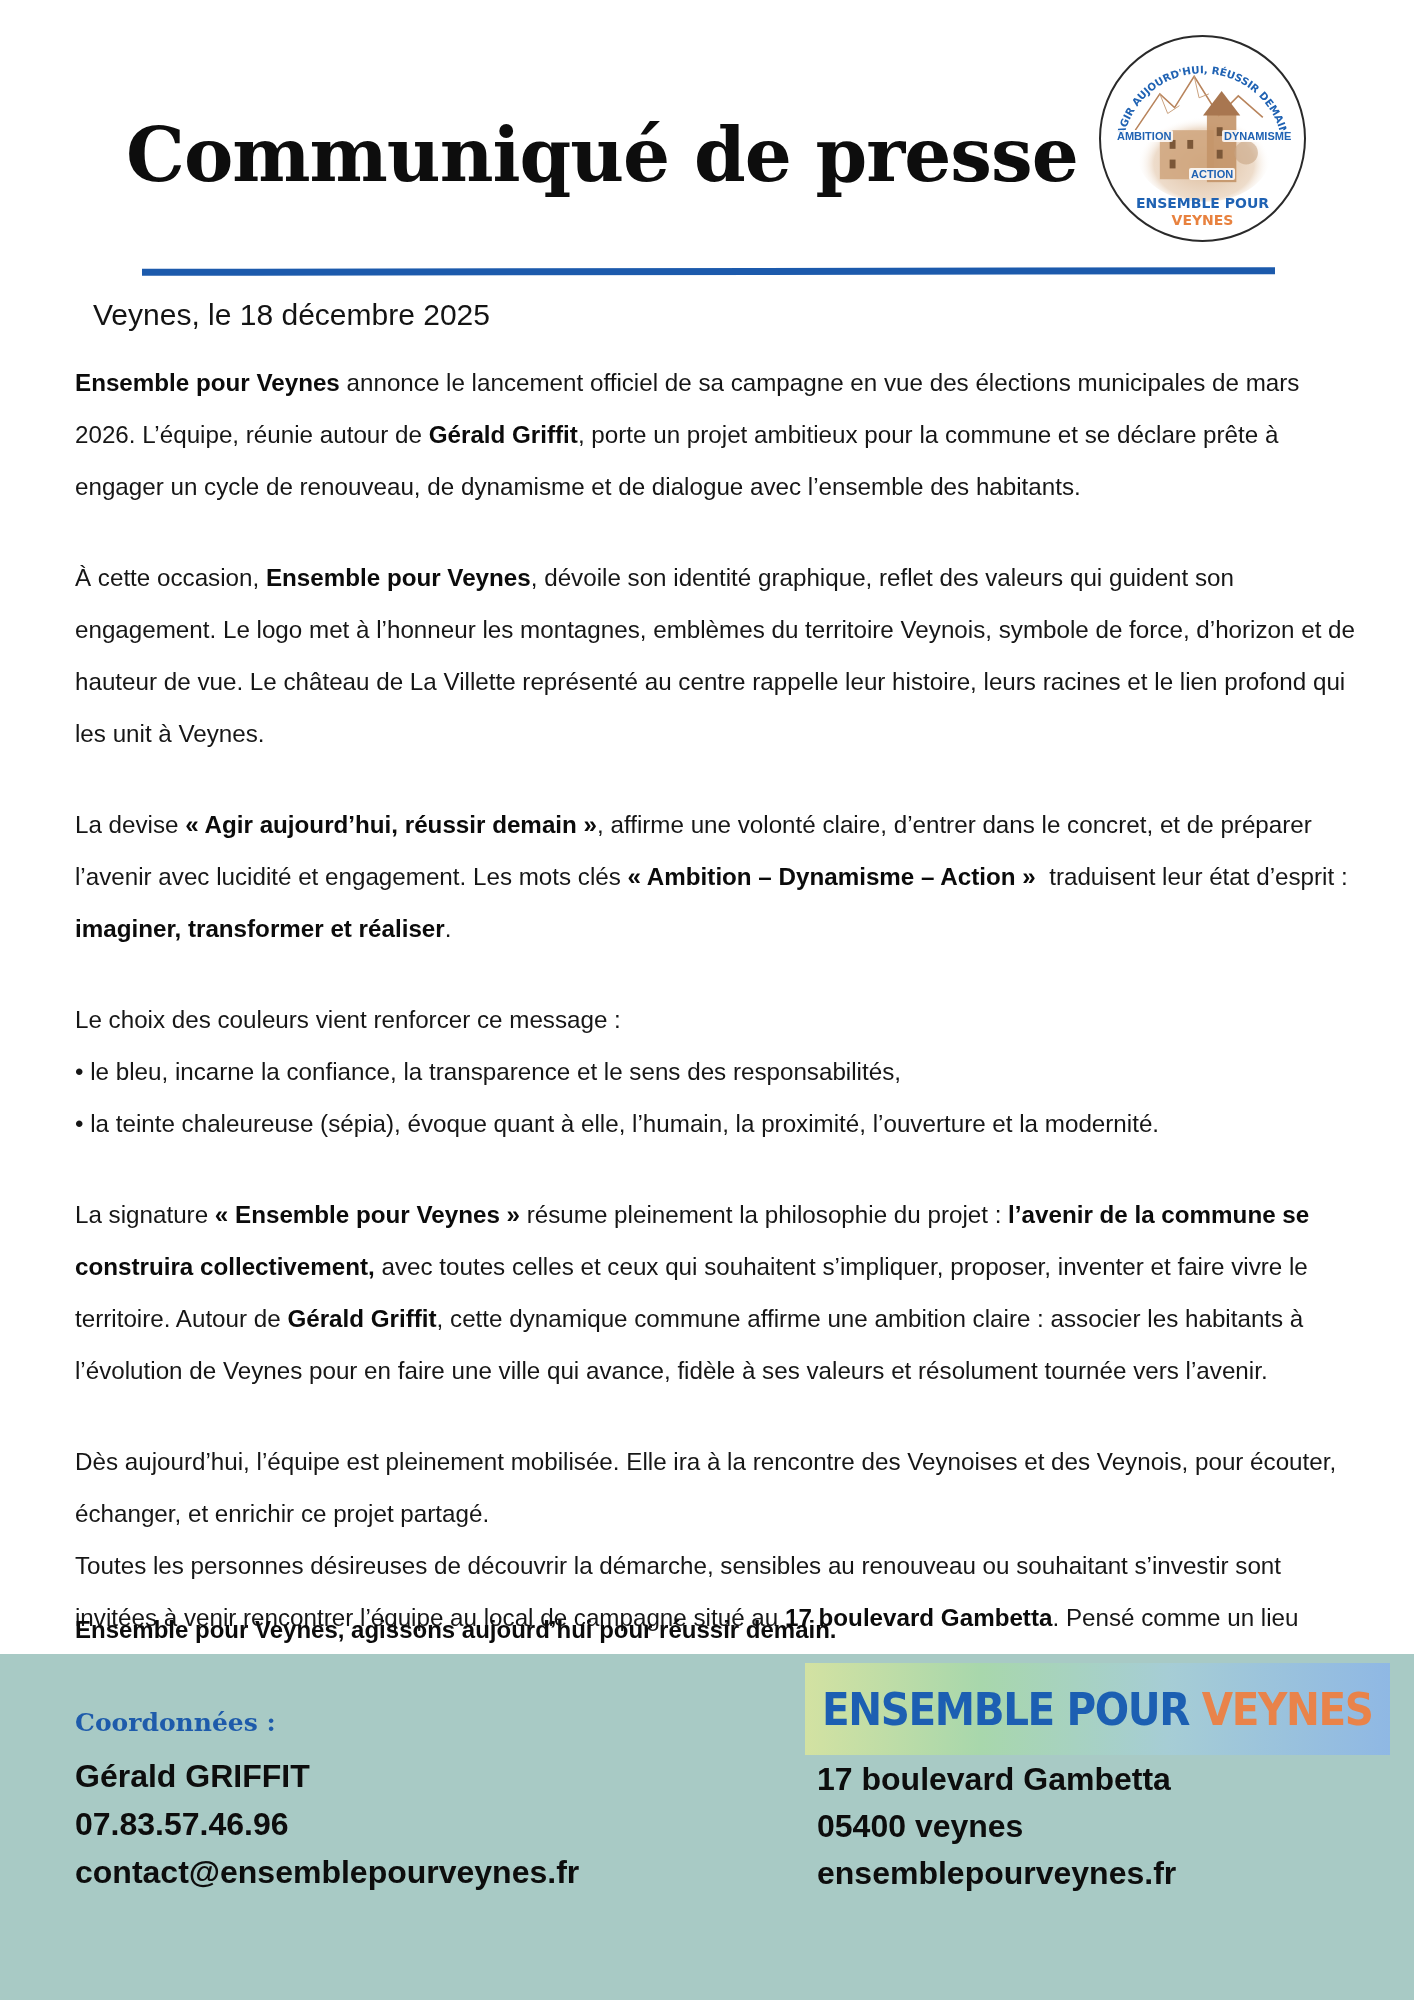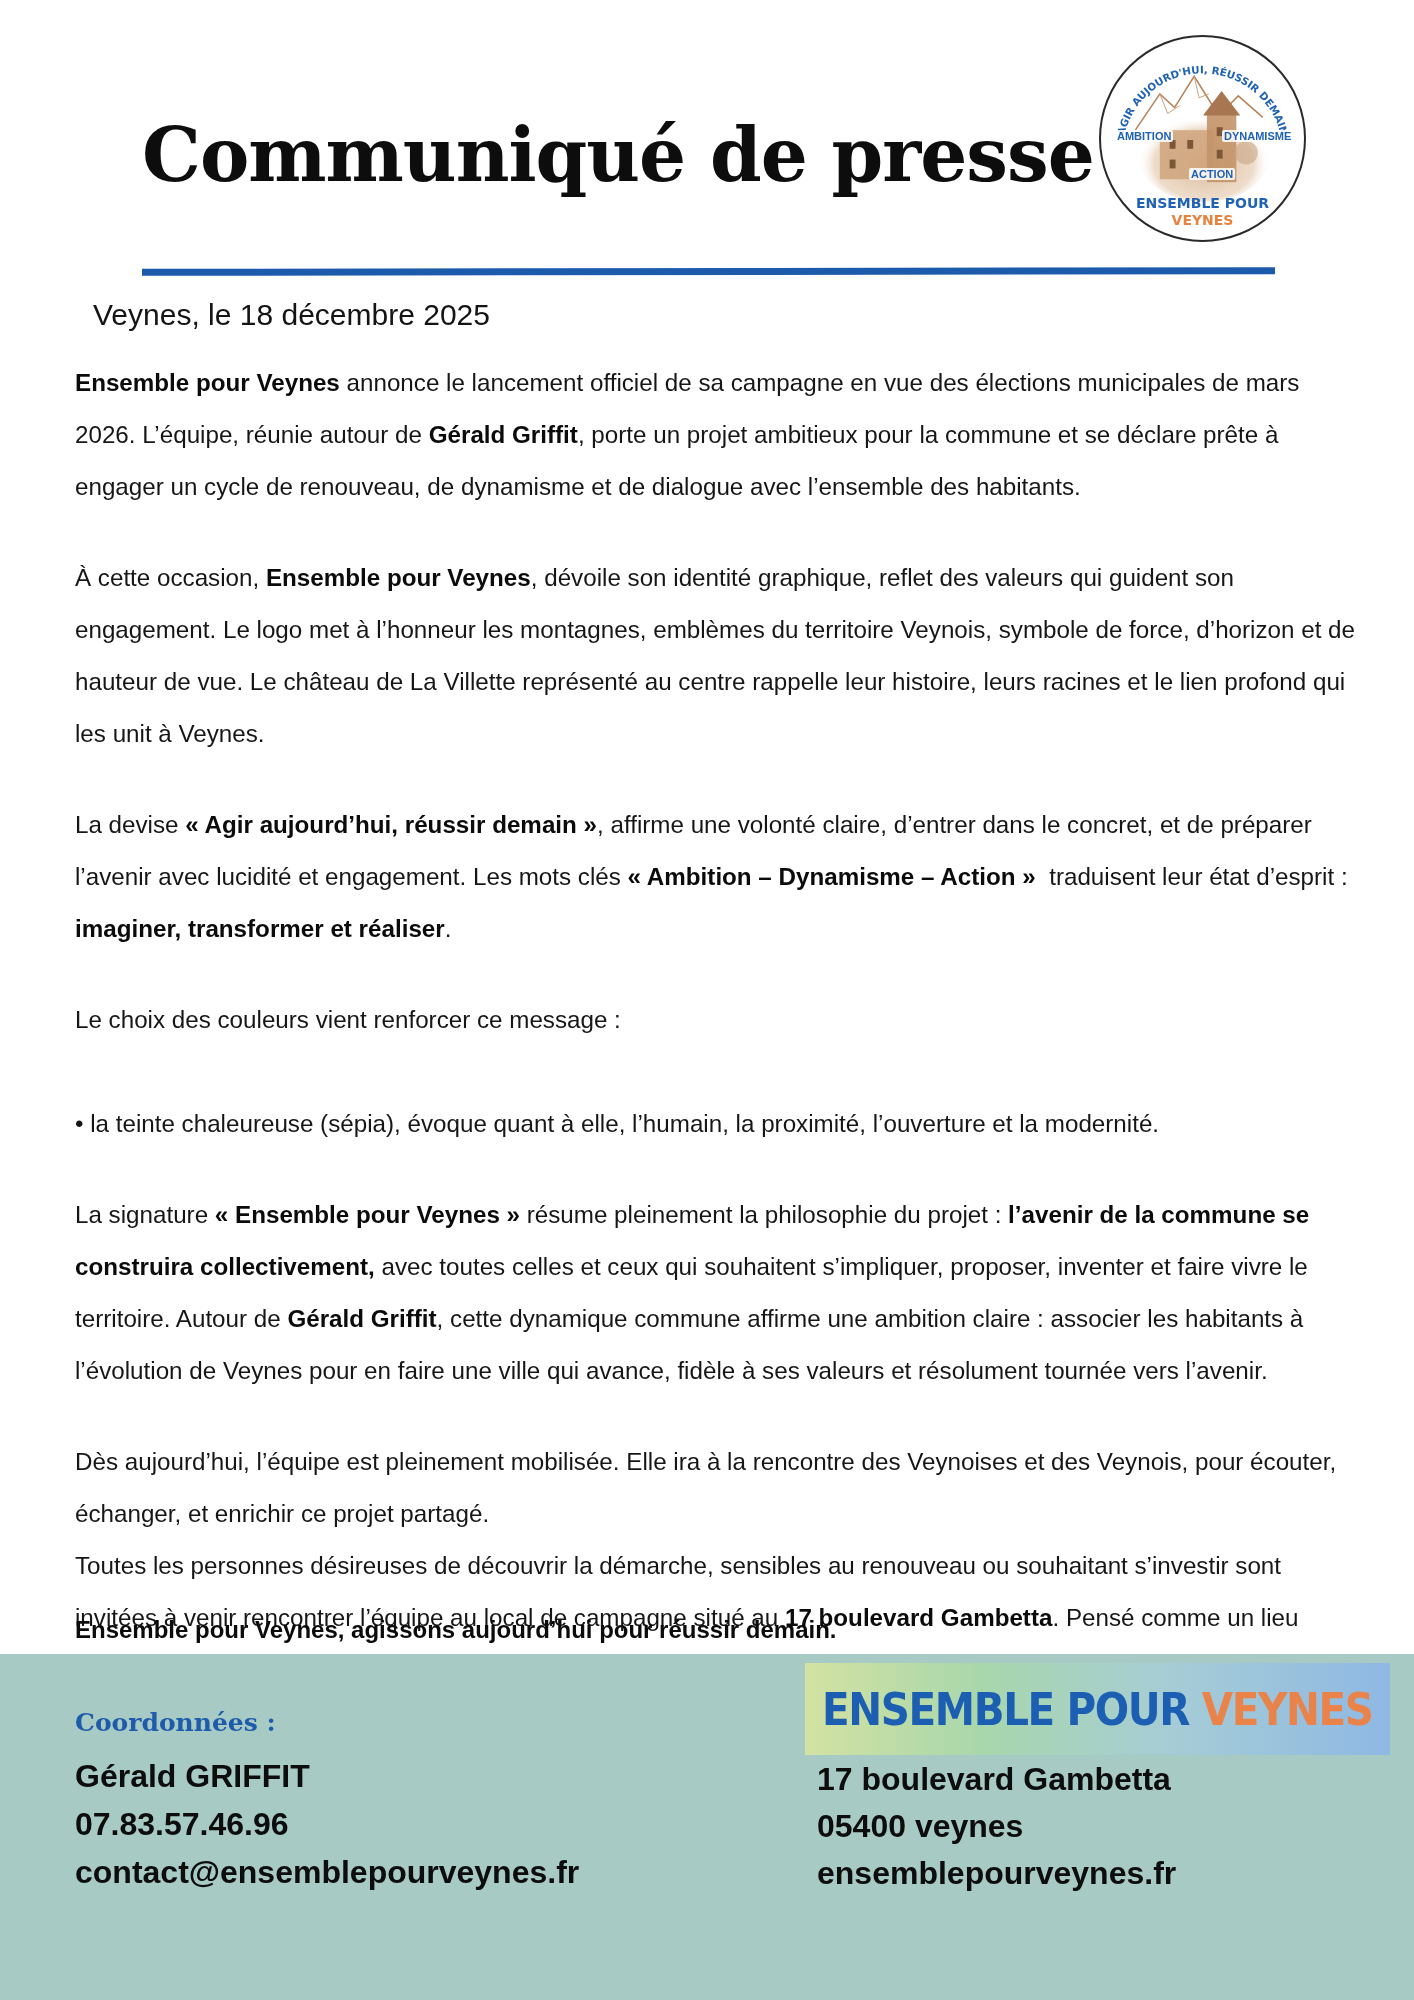--- a/index.html
+++ b/index.html
@@ -1,20 +1,20 @@
 <!DOCTYPE html>
 <html><head>
   <meta charset="utf-8">
   <style>
     * { box-sizing: border-box; margin: 0; padding: 0; }
     html, body { width: 1414px; height: 2000px; background: #ffffff; overflow: hidden; }
     body { position: relative; font-family: "Liberation Sans", "DejaVu Sans", sans-serif; color: #111111; }
 
     .title {
-      position: absolute; left: 142px; top: 118px;
+      position: absolute; left: 126px; top: 118px;
       font-family: "DejaVu Serif", "Liberation Serif", serif;
       font-weight: bold; font-size: 74px; letter-spacing: -1px; color: #0d0d0d;
       line-height: 1;
     }
     .title-rule {
       position: absolute; left: 142px; top: 268px; width: 1133px; height: 7px;
       background: #1c5aac; transform: rotate(-0.08deg);
     }
 
     .logo-circle {
@@ -132,21 +132,21 @@
     <b>Ensemble pour Veynes</b><span> annonce le lancement officiel de sa campagne en vue des élections municipales de mars 2026. L’équipe, réunie autour de </span><b>Gérald Griffit</b><span>, porte un projet ambitieux pour la commune et se déclare prête à engager un cycle de renouveau, de dynamisme et de dialogue avec l’ensemble des habitants.</span>
   </p>
   <p>
     <span>À cette occasion, </span><b>Ensemble pour Veynes</b><span>, dévoile son identité graphique, reflet des valeurs qui guident son engagement. Le logo met à l’honneur les montagnes, emblèmes du territoire Veynois, symbole de force, d’horizon et de hauteur de vue. Le château de La Villette représenté au centre rappelle leur histoire, leurs racines et le lien profond qui les unit à Veynes.</span>
   </p>
   <p>
     <span>La devise </span><b>« Agir aujourd’hui, réussir demain »</b><span>, affirme une volonté claire, d’entrer dans le concret, et de préparer l’avenir avec lucidité et engagement. Les mots clés </span><b>« Ambition – Dynamisme – Action »</b><span style="white-space:pre-wrap">  traduisent leur état d’esprit : </span><b>imaginer, transformer et réaliser</b><span>.</span>
   </p>
   <p>
     <span>Le choix des couleurs vient renforcer ce message :</span><br>
-    <br>
+    <span>• le bleu, incarne la confiance, la transparence et le sens des responsabilités,</span><br>
     <span>• la teinte chaleureuse (sépia), évoque quant à elle, l’humain, la proximité, l’ouverture et la modernité.</span>
   </p>
   <p>
     <span>La signature </span><b>« Ensemble pour Veynes »</b><span> résume pleinement la philosophie du projet : </span><b>l’avenir de la commune se construira collectivement,</b><span> avec toutes celles et ceux qui souhaitent s’impliquer, proposer, inventer et faire vivre le territoire. Autour de </span><b>Gérald Griffit</b><span>, cette dynamique commune affirme une ambition claire : associer les habitants à l’évolution de Veynes pour en faire une ville qui avance, fidèle à ses valeurs et résolument tournée vers l’avenir.</span>
   </p>
   <p class="tight">
     <span>Dès aujourd’hui, l’équipe est pleinement mobilisée. Elle ira à la rencontre des Veynoises et des Veynois, pour écouter, échanger, et enrichir ce projet partagé.</span>
   </p>
   <p>
     <span>Toutes les personnes désireuses de découvrir la démarche, sensibles au renouveau ou souhaitant s’investir sont invitées à venir rencontrer l’équipe au local de campagne situé au </span><b>17 boulevard Gambetta</b><span>. Pensé comme un lieu ouvert, convivial et accessible, cet espace a vocation à accueillir celles et ceux qui souhaitent participer activement à la construction de l’avenir de Veynes.</span>

